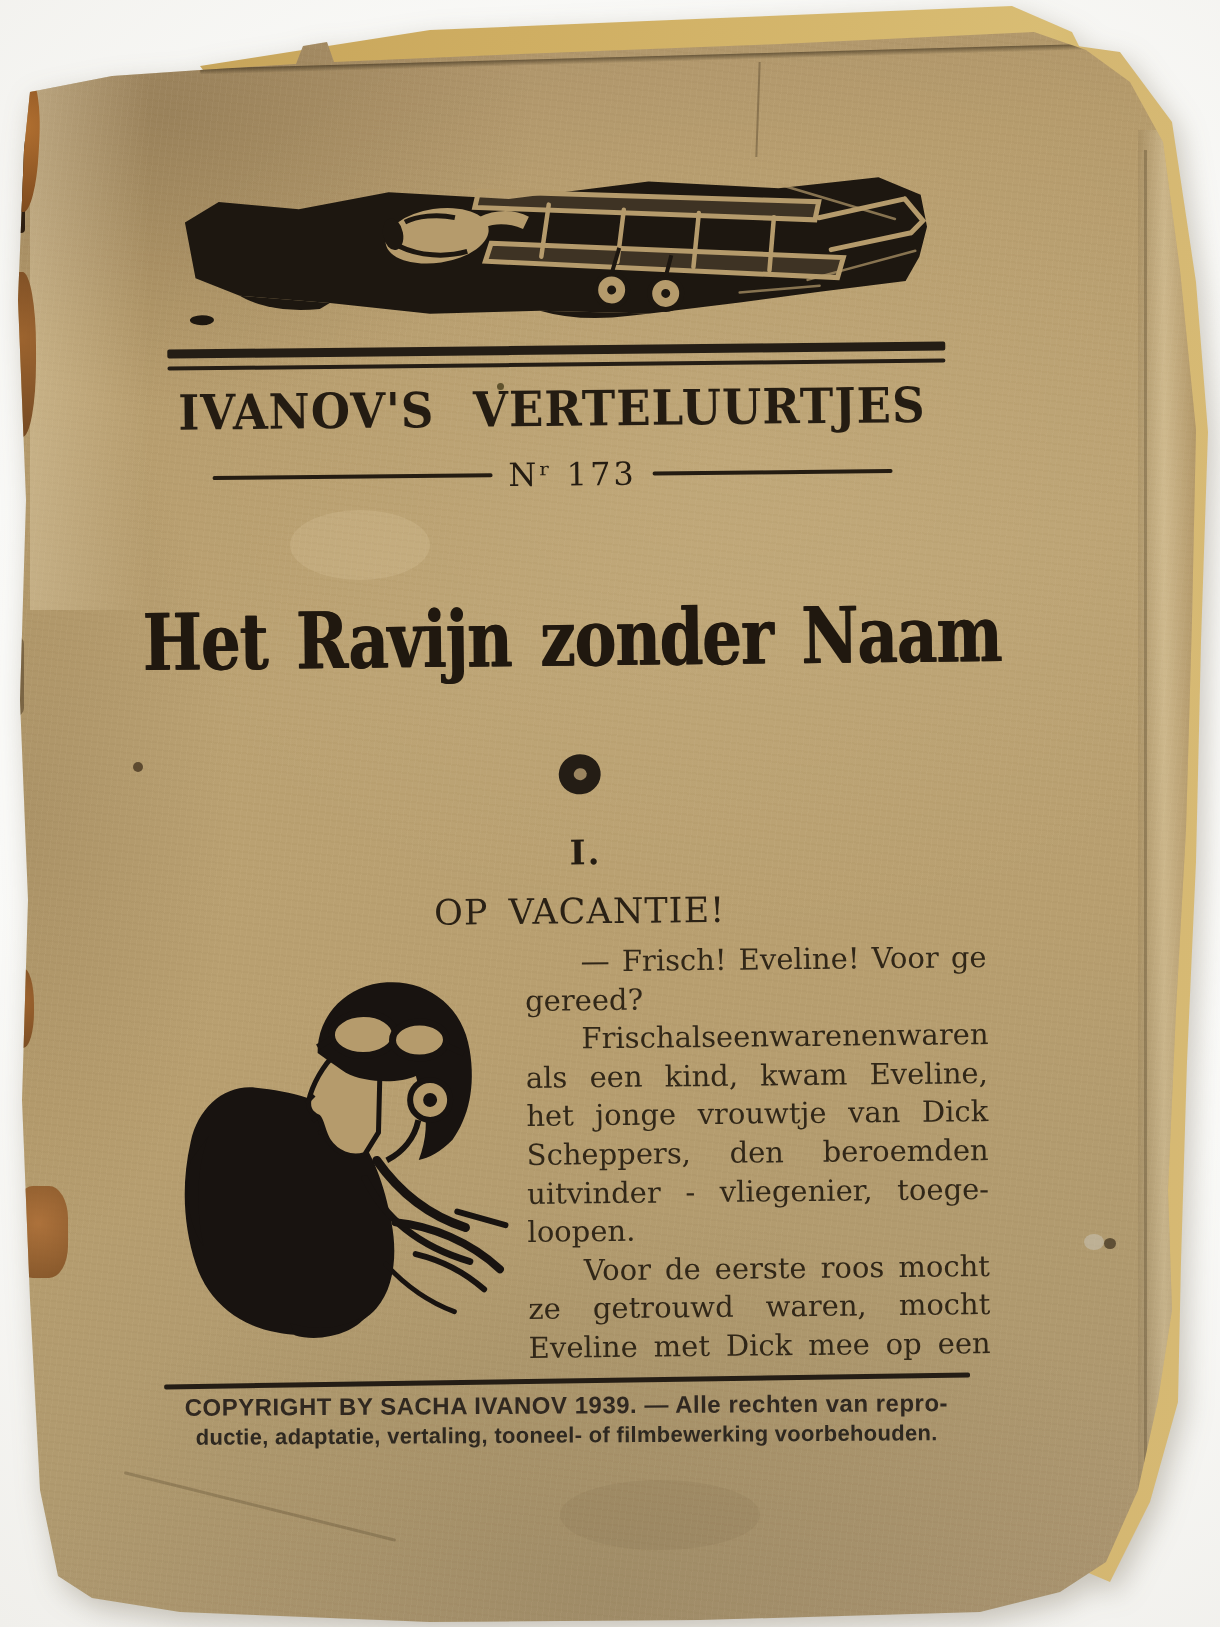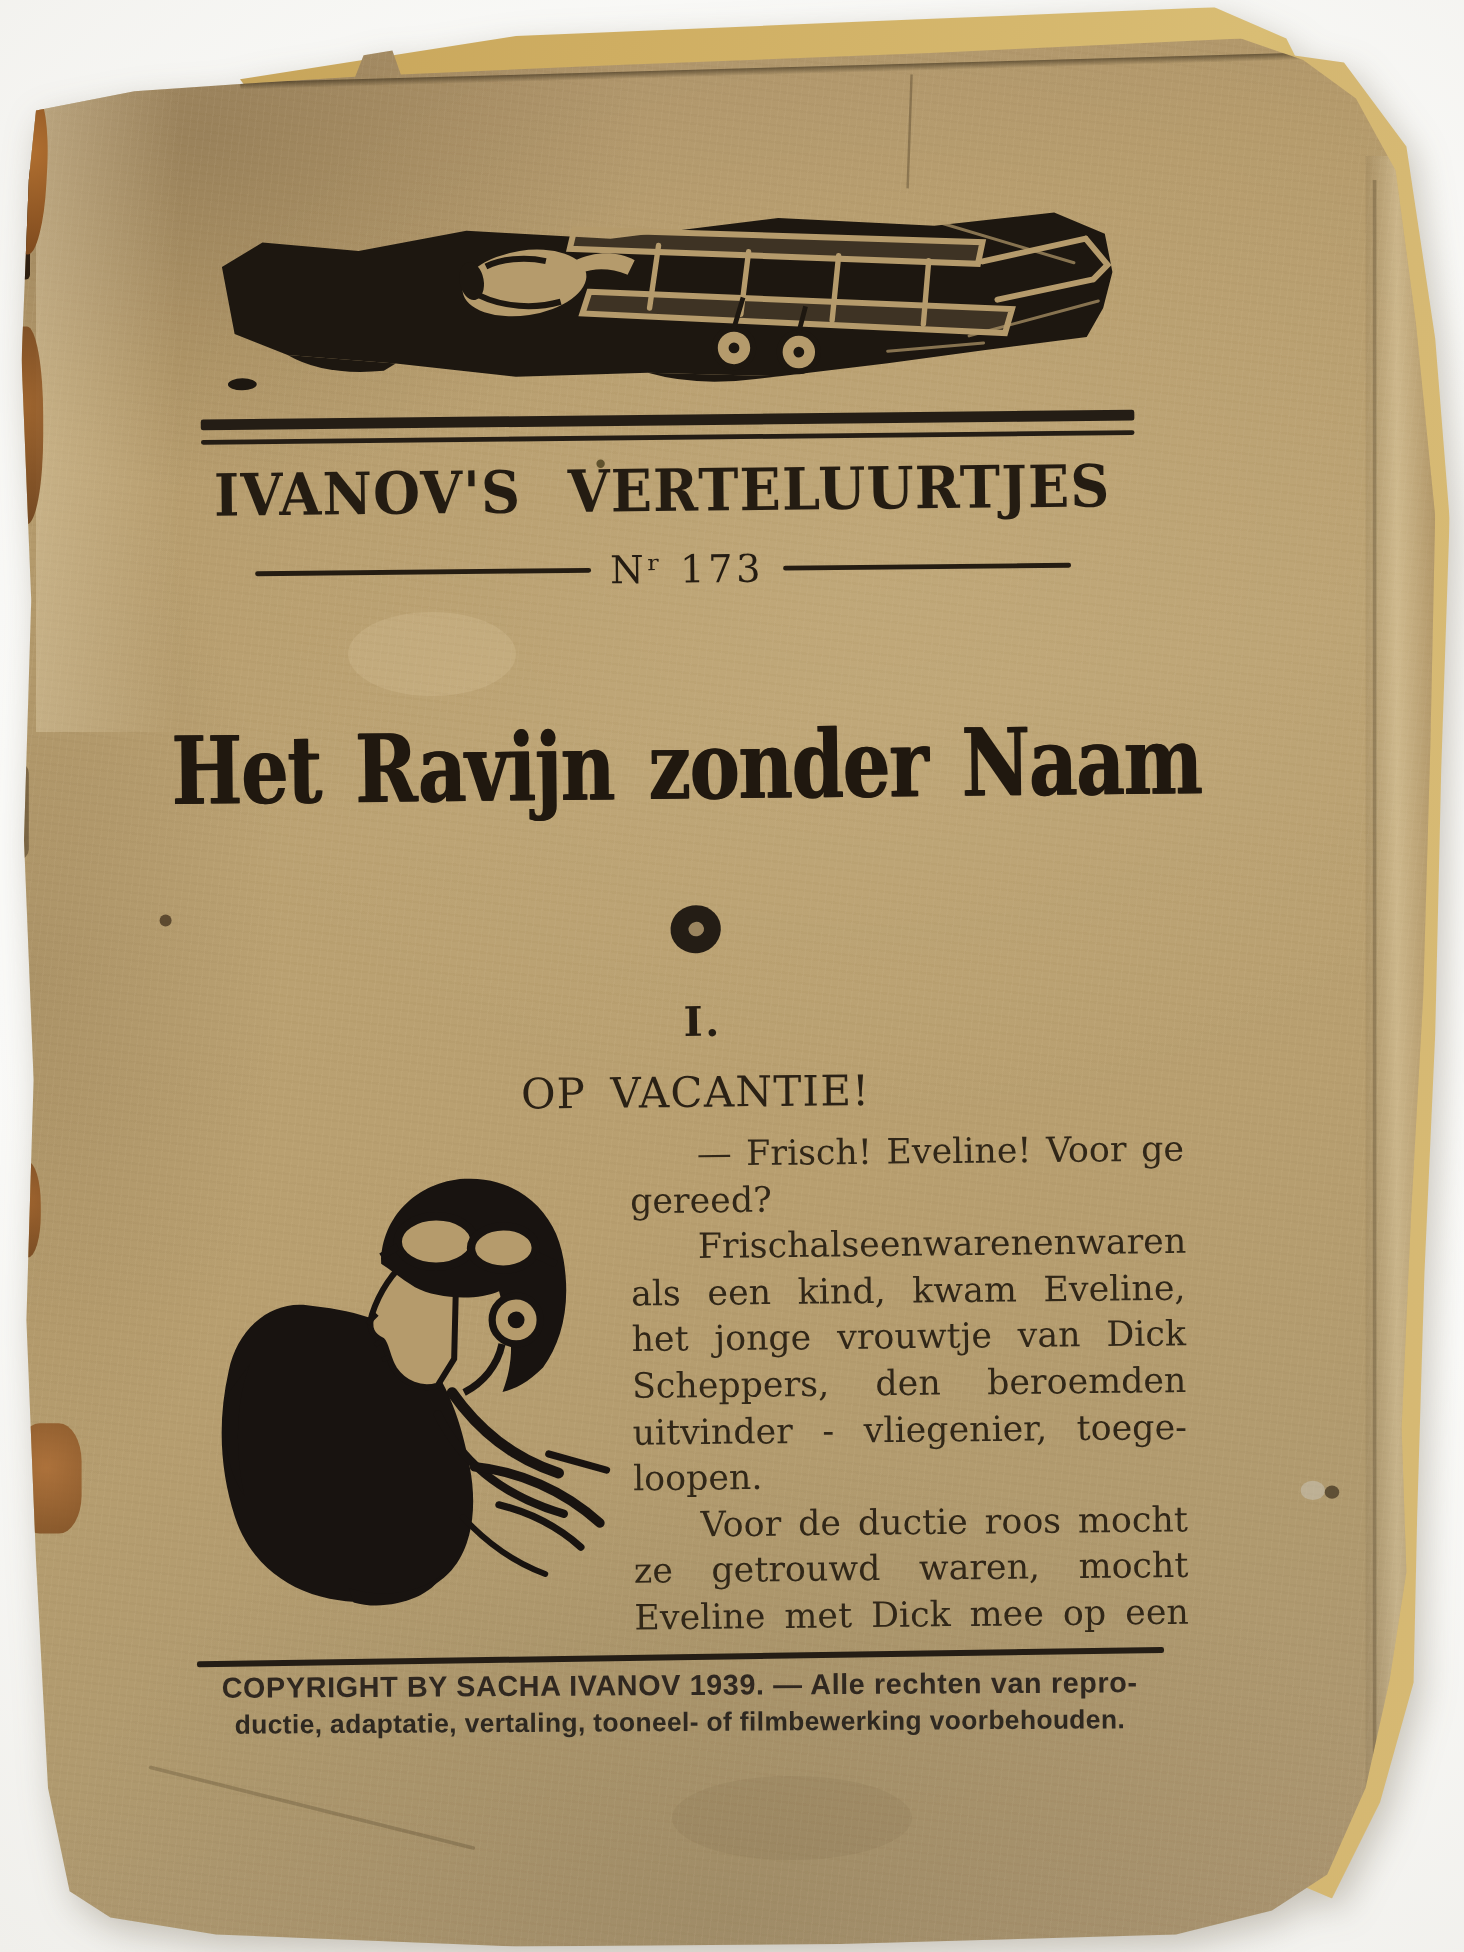--- a/index.html
+++ b/index.html
@@ -246,21 +246,21 @@
               <span>-</span>
               <span>vliegenier,</span>
               <span>toege-</span>
             </div>
             <div class="tline noju">
               <span>loopen.</span>
             </div>
             <div class="tline indent">
               <span>Voor</span>
               <span>de</span>
-              <span>ductie</span>
+              <span>eerste</span>
               <span>roos</span>
               <span>mocht</span>
             </div>
             <div class="tline">
               <span>ze</span>
               <span>getrouwd</span>
               <span>waren,</span>
               <span>mocht</span>
             </div>
             <div class="tline">

